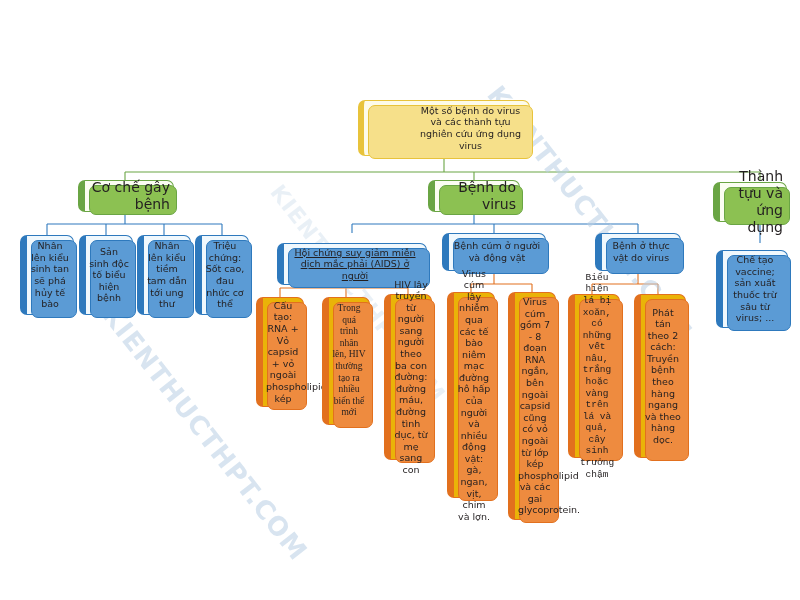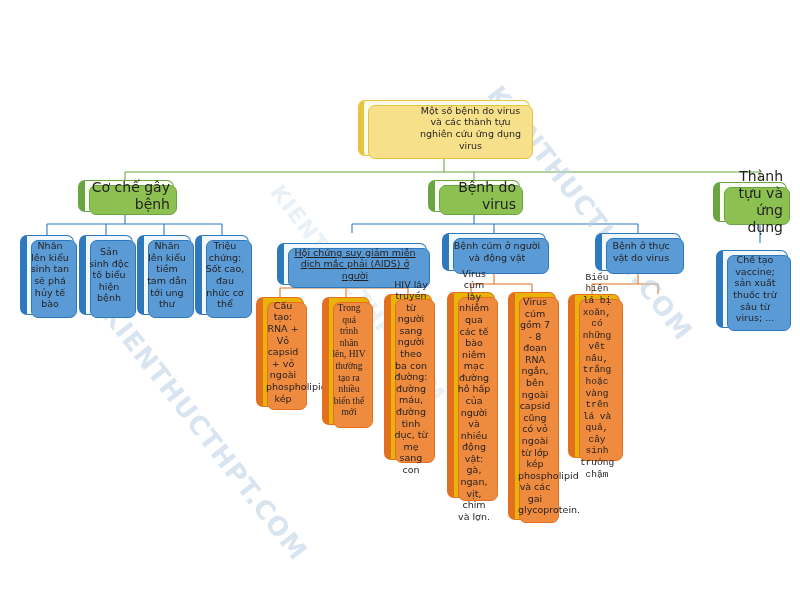--- a/index.html
+++ b/index.html
@@ -246,14 +246,17 @@
   </div>
 
   <div class="node n-orange" style="left:508px; top:292px; width:48px; height:228px;">
     <span class="txt">Virus cúm gồm 7 - 8 đoạn RNA ngắn, bên ngoài capsid cũng có vỏ ngoài từ lớp kép phospholipid và các gai glycoprotein.</span>
   </div>
 
   <div class="node n-orange" style="left:568px; top:294px; width:52px; height:164px;font-family:Liberation Mono, monospace;">
     <span class="txt">Biểu hiện lá bị xoăn, có những vết nâu, trắng hoặc vàng trên lá và quả, cây sinh trưởng chậm</span>
   </div>
 
+  <div class="node n-orange" style="left:634px; top:294px; width:52px; height:164px;">
+    <span class="txt">Phát tán theo 2 cách: Truyền bệnh theo hàng ngang và theo hàng dọc.</span>
+  </div>
 
 </div>
 
 </body></html>

